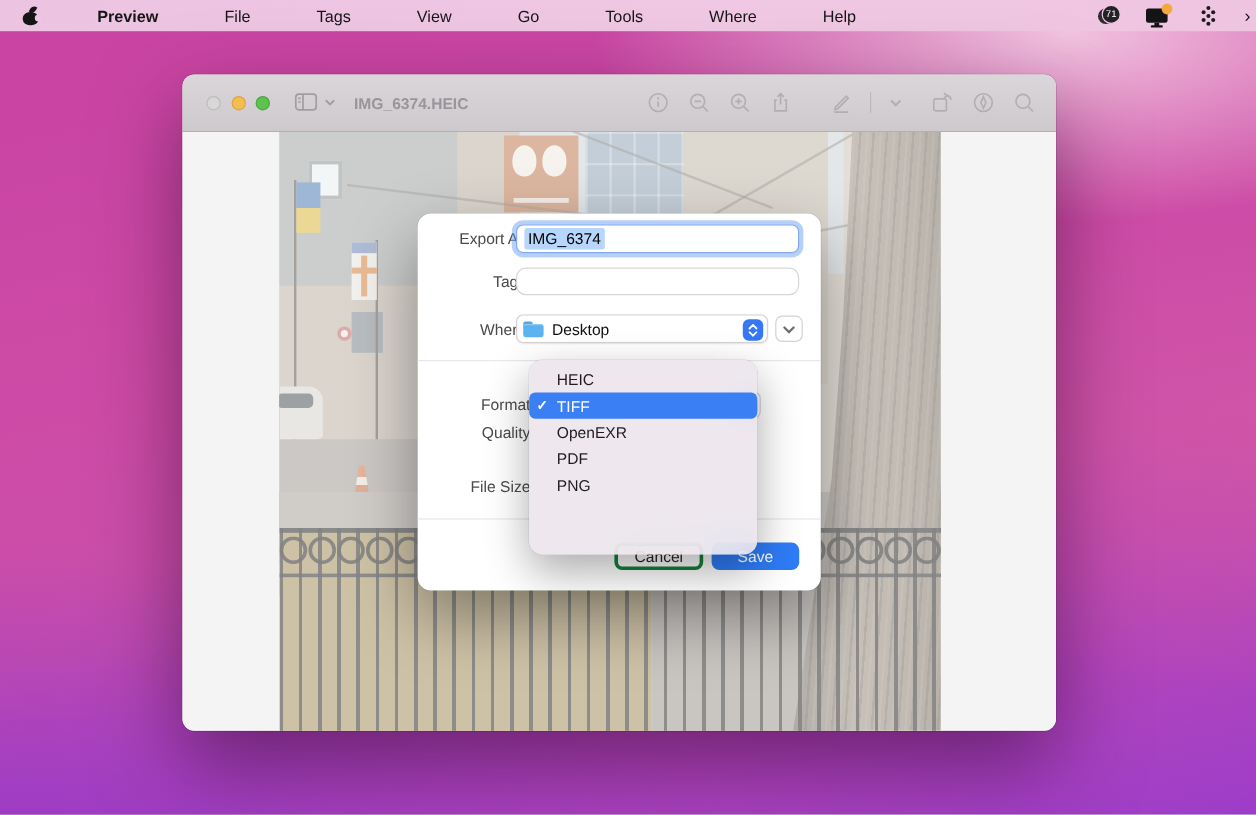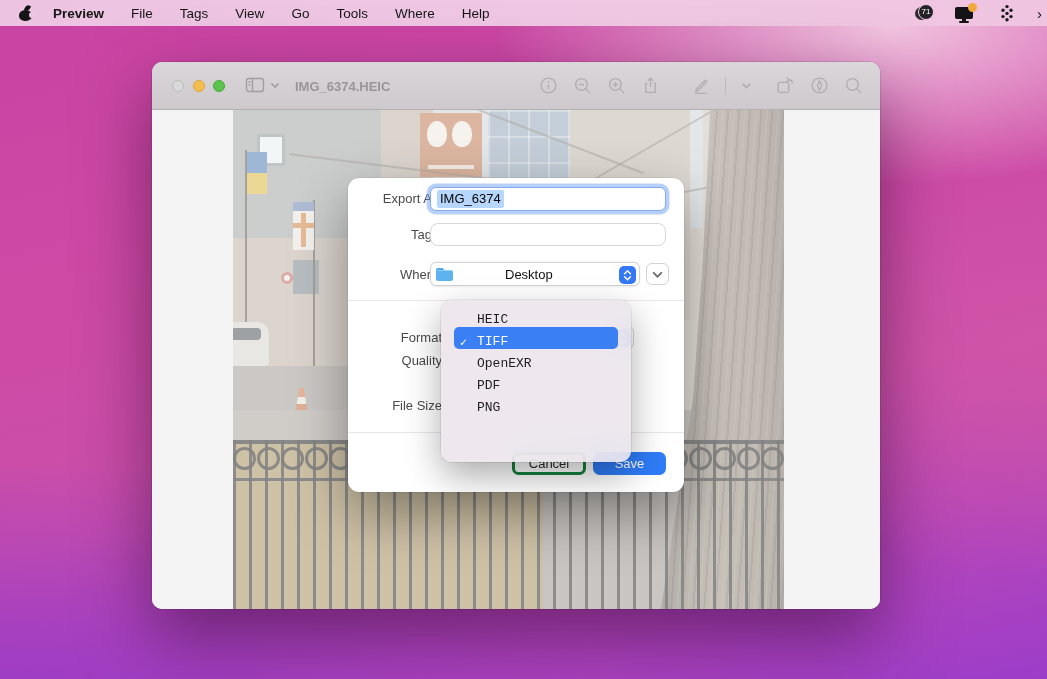--- a/index.html
+++ b/index.html
@@ -10,21 +10,21 @@
       radial-gradient(90% 55% at 85% 4%, rgba(244,203,227,.95) 0%, rgba(244,203,227,0) 42%),
       radial-gradient(70% 50% at 104% 55%, rgba(216,90,162,.55) 0%, rgba(216,90,162,0) 60%),
       radial-gradient(95% 60% at 0% 105%, rgba(148,56,201,.85) 0%, rgba(148,56,201,0) 62%),
       linear-gradient(168deg, #c943a3 0%, #cd4ba5 40%, #c94fab 62%, #b044bd 85%, #9c3dc9 100%);
   }
 
   
   .menubar { position:absolute; left:0; top:0; width:100%; height:26px;
     background:linear-gradient(90deg, #ecc4e2, #f0c8e4 60%, #efc4e0);
     display:flex; align-items:center; padding-left:18px; font-size:13.5px; color:#161616; overflow:hidden; }
-  .menubar .mi { margin-right:27px; white-space:nowrap; }
+  .menubar .mi { margin-right:27px; white-space:nowrap;margin-left:28px; }
   .menubar .app-name { font-weight:700; }
   .apple { position:relative; width:15px; height:15px; margin-right:20px; }
   .apple .body { position:absolute; left:1px; top:4px; width:13px; height:11px; background:#151515; border-radius:48% 48% 46% 46%; }
   .apple .body::before { content:""; position:absolute; right:-3px; top:2px; width:6px; height:6px; border-radius:50%; background:#eec6e3; }
   .apple .leaf { position:absolute; left:7px; top:-1px; width:5px; height:6px; background:#151515; border-radius:70% 0 70% 0; transform:rotate(25deg); }
   .mb-right { position:absolute; right:0; top:0; height:26px; display:flex; align-items:center; gap:21px; padding-right:2px; }
   .badge71 { position:relative; width:19px; height:19px; }
   .badge71 .c1 { position:absolute; left:0; top:3px; width:13px; height:13px; border-radius:50%; background:#2c2c30; }
   .badge71 .c2 { position:absolute; right:0; top:0; width:16px; height:16px; border-radius:50%; background:#232327; border:1.5px solid #efc7e3;
     color:#fff; font-size:8px; font-weight:400; display:flex; align-items:center; justify-content:center; }
@@ -106,21 +106,21 @@
     box-shadow:0 22px 55px rgba(0,0,0,.38), 0 0 0 .5px rgba(0,0,0,.1); z-index:40; font-size:13px; color:#3e3d3e; }
   .lbl { position:absolute; left:4px; width:90px; text-align:right; color:#4b4a4b; }
   .export-field { position:absolute; left:82px; top:9px; width:236px; height:24px; background:#fff;
     border:1px solid #84a9ef; border-radius:6px; box-shadow:0 0 0 3.5px rgba(95,150,245,.45);
     display:flex; align-items:center; padding-left:6px; color:#000; }
   .export-field .sel { background:#b6d7fb; padding:1px 3px 2px 3px; border-radius:2px; }
   .tags-field { position:absolute; left:82px; top:45px; width:236px; height:23px; background:#fff;
     border:1px solid #d8d6d8; border-radius:8px; }
   .where-popup { position:absolute; left:82px; top:84px; width:210px; height:24px; background:#fff;
     border:1px solid #d4d2d4; border-radius:6px; box-shadow:0 .5px 2px rgba(0,0,0,.08);
-    display:flex; align-items:center; padding-left:5px; color:#111;gap:45px; }
+    display:flex; align-items:center; padding-left:5px; color:#111; }
   .folder { position:relative; width:17px; height:13px; margin-right:7px; }
   .folder .tab { position:absolute; left:0; top:0; width:8px; height:5px; background:#51a8e8; border-radius:2px 2px 0 0; }
   .folder .body { position:absolute; left:0; top:2px; width:17px; height:11px; background:#5db3f0; border-radius:2px;
     border-top:1.5px solid #8ecbf5; }
   .stepper { position:absolute; right:3px; top:3px; width:17px; height:18px; background:#3478f6; border-radius:5px;
     display:flex; flex-direction:column; align-items:center; justify-content:center; gap:1px; }
   .disclosure { position:absolute; left:298px; top:85px; width:23px; height:22px; background:#fff;
     border:1px solid #d4d2d4; border-radius:6px; display:flex; align-items:center; justify-content:center; color:#6f6d6f; }
   .sep { position:absolute; left:0; width:336px; height:1px; background:#e9e7e9; }
   .format-popup { position:absolute; left:98px; top:148px; width:188px; height:23px; background:#fff;
@@ -128,22 +128,22 @@
   .format-popup .stepper { right:2px; top:2px; }
   .quality-slider { position:absolute; left:104px; top:180px; width:150px; height:4px; background:#dcdadc; border-radius:2px; }
   .btn { position:absolute; height:23px; border-radius:6.5px; font-size:13px; display:flex; align-items:center; justify-content:center; }
   .btn.cancel { left:164px; top:274px; width:74px; background:#fff; border:3px solid #15803d; color:#262626; }
   .btn.save { left:245px; top:274px; width:73px; background:#2e7cf7; color:#fff; }
 
   
   .fmt-menu { position:absolute; left:441px; top:300px; width:190px; height:162px; z-index:60;
     background:rgba(236,229,236,.88); backdrop-filter:blur(16px) saturate(1.4); -webkit-backdrop-filter:blur(16px) saturate(1.4);
     border-radius:11px; box-shadow:0 14px 36px rgba(0,0,0,.33), 0 0 0 .5px rgba(0,0,0,.14); padding-top:5px; }
-  .fm-item { height:22px; margin:0 13px; border-radius:5px; display:flex; align-items:flex-end;
-    font-size:13px; color:#1d1d1f; padding:0 8px 0 6px;font-family:Liberation Mono, monospace; }
+  .fm-item { height:22px; margin:0 0; border-radius:5px; display:flex; align-items:center;
+    font-size:13px; color:#1d1d1f; padding:0 8px 0 6px; }
   .fm-item .ck { width:17px; font-size:11.5px; font-weight:700; }
   .fm-item.selected { background:#3b7ff5; color:#fff; }
 
   svg { display:block; }
 </style>
 </head>
 <body>
 
 <div class="stage">
 

